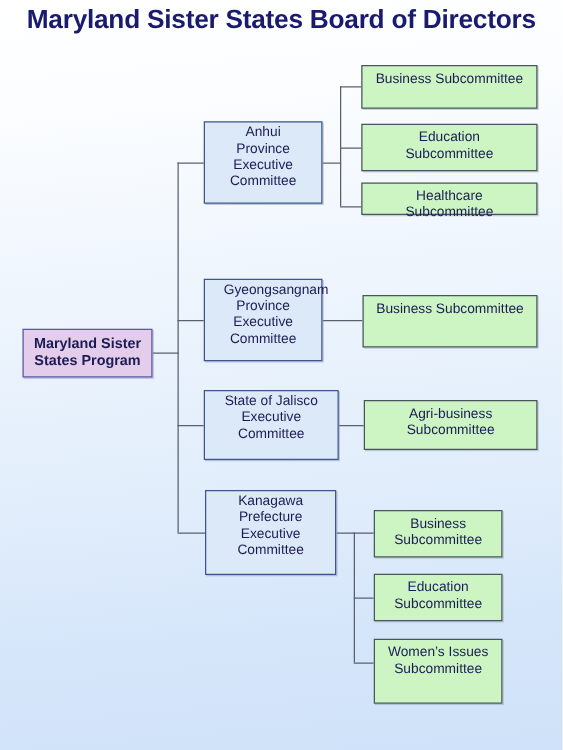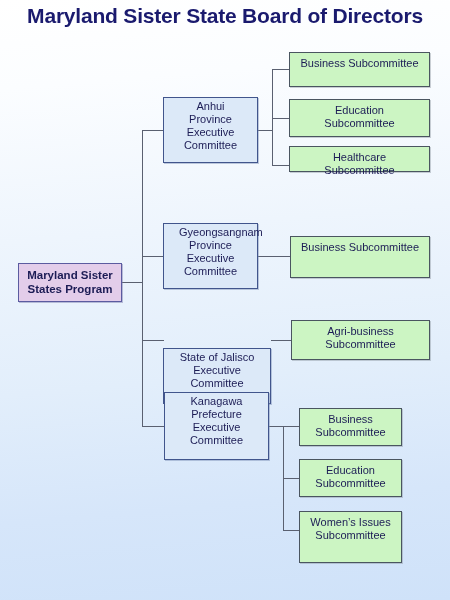--- a/index.html
+++ b/index.html
@@ -106,21 +106,21 @@
     color: #2a3558;
     letter-spacing: 0.35px;
     white-space: nowrap;
   }
 </style>
 </head>
 <body>
 
 <div id="slide">
 
-  <div id="title">Maryland Sister State Board of Directors</div>
+  <div id="title">Maryland Sister States Board of Directors</div>
 
   <div class="line h" style="left:122px; top:282px; width:21px;"></div>
 
   <div class="line v" style="left:142px; top:130px; height:296px;"></div>
 
   <div class="line h" style="left:142px; top:130px; width:22px;"></div>
 
   <div class="line h" style="left:142px; top:256px; width:22px;"></div>
 
   <div class="line h" style="left:142px; top:340px; width:22px;"></div>
@@ -171,21 +171,21 @@
   <div class="node lvl2" style="left:163px; top:223px; width:95px; height:66px;">
     <span class="label">Gyeongsangnam
 Province Executive
 Committee</span>
   </div>
 
   <div class="node lvl3" style="left:290px; top:236px; width:140px; height:42px;">
     <span class="label">Business Subcommittee</span>
   </div>
 
-  <div class="node lvl2" style="left:163px; top:312px; width:108px; height:56px;margin-top:36px;">
+  <div class="node lvl2" style="left:163px; top:312px; width:108px; height:56px;">
     <span class="label">State of Jalisco
 Executive
 Committee</span>
   </div>
 
   <div class="node lvl3" style="left:291px; top:320px; width:139px; height:40px;">
     <span class="label">Agri-business
 Subcommittee</span>
   </div>
 

